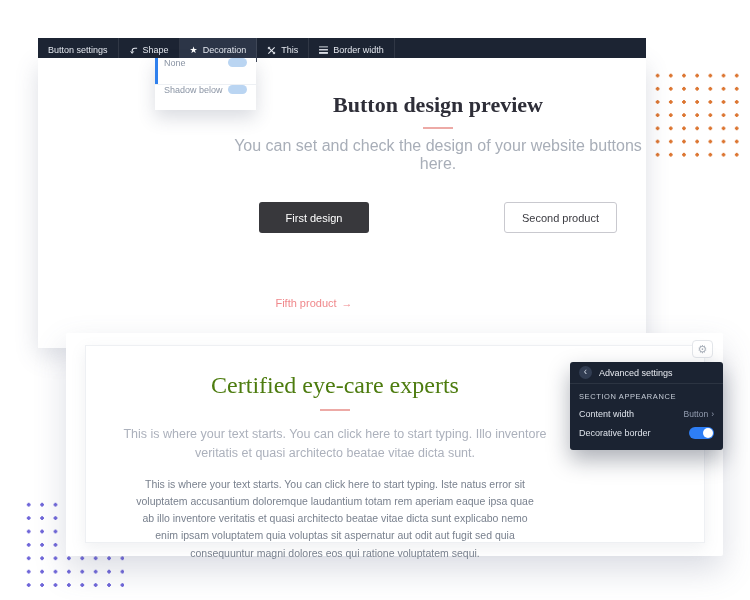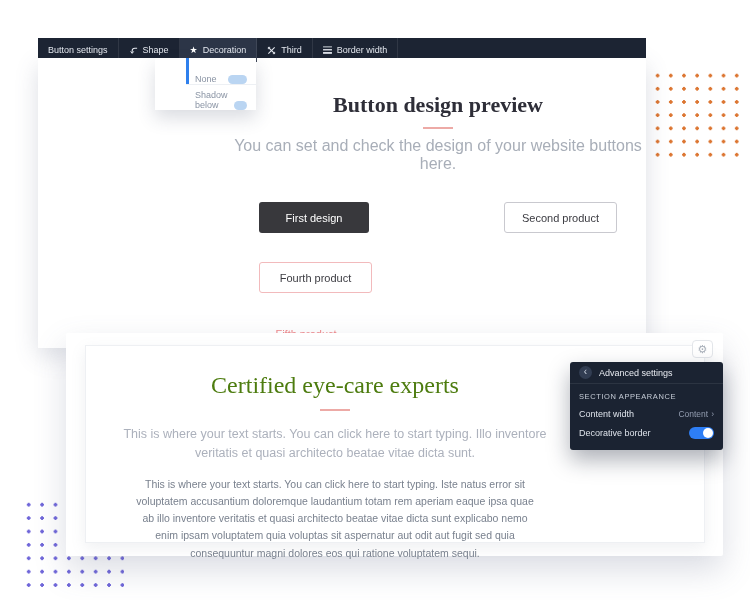--- a/index.html
+++ b/index.html
@@ -43,22 +43,22 @@
   .btn-third  { width:110px; background:#f49a9c; color:#fffdfd; }
   .btn-fourth { width:113px; background:#fff; border:1px solid #f2babc; color:#3c3c42; }
   .row-link { margin-top:31px; display:flex; padding:0 26px; }
   .fifth-slot { width:110px; text-align:center; }
   .fifth-link { font-size:11px; color:#f0888b; cursor:pointer; }
   .fifth-arrow { margin-left:5px; }
 
   
   .dropdown { position:absolute; left:155px; top:58px; width:101px; background:#fff;
     z-index:7; box-shadow:0 8px 18px rgba(50,60,90,0.18); }
-  .dd-item { height:26px; display:flex; align-items:flex-end; justify-content:space-between;
-    padding:0 9px; cursor:pointer;margin-left:31px; }
+  .dd-item { height:26px; display:flex; align-items:flex-start; justify-content:space-between;
+    padding:0 9px; cursor:pointer; }
   .dd-item + .dd-item { border-top:1px solid #edf0f4; }
   .dd-item.active { border-left:3px solid #2f80ed; padding-left:6px; }
   .dd-label { font-size:9px; color:#8a94a4; }
   .dd-pill { width:19px; height:9px; border-radius:5px; background:#bad5f2; }
 
   
   .card2 { position:absolute; left:66px; top:333px; width:657px; height:223px;
     background:#fff; border-radius:2px; box-shadow:0 14px 32px rgba(90,100,130,0.22);
     z-index:2; }
   .inner-section { position:absolute; left:19px; top:12px; width:620px; height:198px;
@@ -125,21 +125,21 @@
       <span class="tb-icon tb-star">★</span>
       <span>Decoration</span>
     </div>
     <div class="tb-item">
       <span class="tb-icon">
         <svg width="9" height="9" viewBox="0 0 10 10">
             <path d="M1.5 1.5 L8.5 8.5 M8.5 1.5 L1.5 8.5" stroke="#e3e7ee" stroke-width="1.2" fill="none"></path>
             <path d="M1.5 1.5 h2 M1.5 1.5 v2 M8.5 8.5 h-2 M8.5 8.5 v-2" stroke="#e3e7ee" stroke-width="1" fill="none"></path>
           </svg>
       </span>
-      <span>Third</span>
+      <span>This</span>
     </div>
     <div class="tb-item">
       <span class="tb-icon">
         <svg width="9" height="8" viewBox="0 0 10 9">
             <rect x="0" y="0.5" width="10" height="1" fill="#e3e7ee"></rect>
             <rect x="0" y="3.5" width="10" height="1.5" fill="#e3e7ee"></rect>
             <rect x="0" y="6.8" width="10" height="2" fill="#e3e7ee"></rect>
           </svg>
       </span>
       <span>Border width</span>
@@ -149,21 +149,20 @@
   <div class="card1">
     <div class="c1-content">
       <div class="c1-title">Button design preview</div>
       <div class="deco-underline"></div>
       <div class="c1-subtitle">You can set and check the design of your website buttons here.</div>
       <div class="btn-row row1">
         <div class="pv-btn btn-first">First design</div>
         <div class="pv-btn btn-second">Second product</div>
       </div>
       <div class="btn-row row2">
-        <div class="pv-btn btn-fourth">Fourth product</div>
       </div>
       <div class="row-link">
         <div class="fifth-slot">
           <span class="fifth-link"><span>Fifth product</span><span class="fifth-arrow">→</span></span>
         </div>
       </div>
     </div>
   </div>
 
   <div class="dropdown">
@@ -195,21 +194,21 @@
   <div class="adv-panel">
     <div class="adv-header">
       <span class="back-circle">
         <span class="back-glyph">‹</span>
       </span>
       <span class="adv-title">Advanced settings</span>
     </div>
     <div class="adv-section-label">SECTION APPEARANCE</div>
     <div class="adv-row">
       <span class="adv-row-label">Content width</span>
-      <span class="adv-value"><span>Content</span><span class="chev">›</span></span>
+      <span class="adv-value"><span>Button</span><span class="chev">›</span></span>
     </div>
     <div class="adv-row">
       <span class="adv-row-label">Decorative border</span>
       <span class="toggle-on">
           <span class="knob"></span>
         </span>
     </div>
   </div>
 
 </div>

